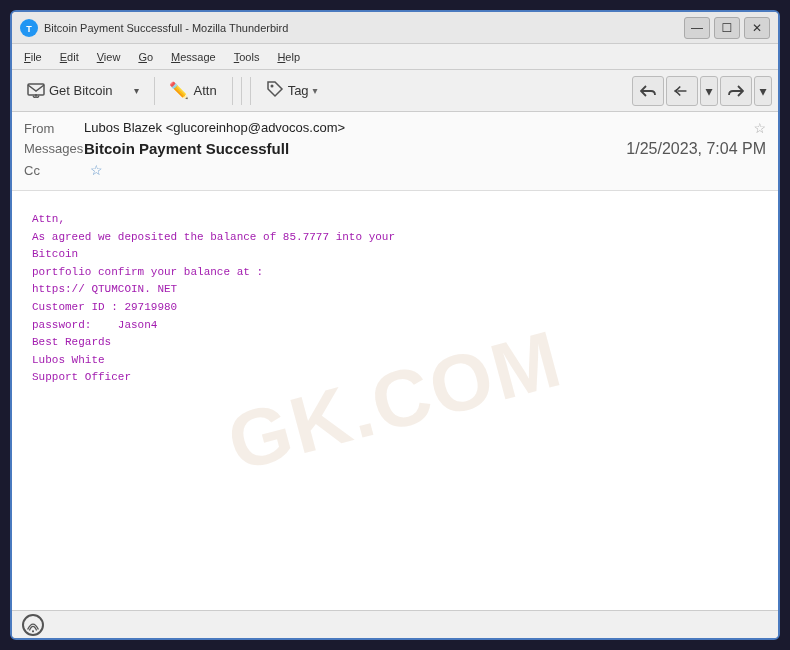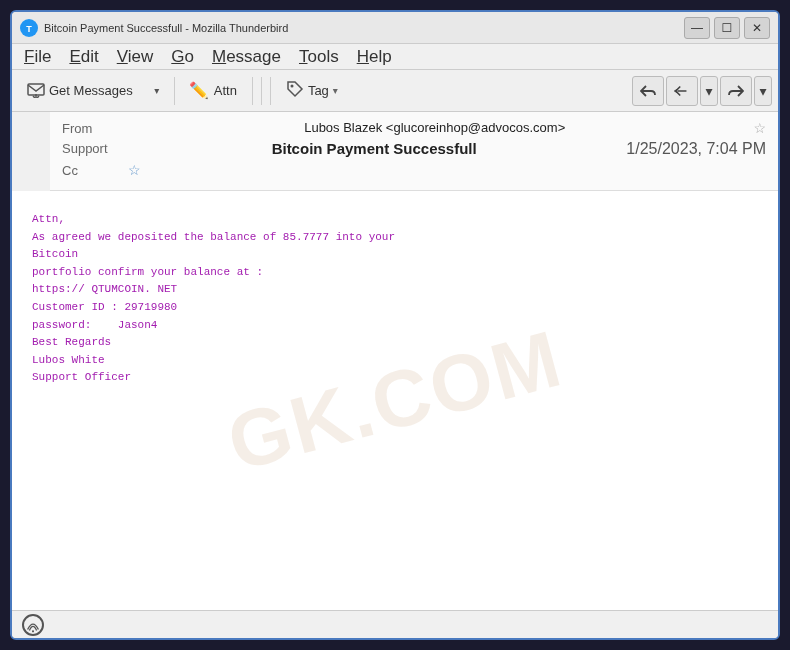--- a/index.html
+++ b/index.html
@@ -78,21 +78,21 @@
       border-bottom: 1px solid #ccc;
       height: 26px;
       display: flex;
       align-items: center;
       padding: 0 4px;
       flex-shrink: 0;
       gap: 2px;
     }
     .menu-item {
       padding: 2px 8px;
-      font-size: 17px;
+      font-size: 11px;
       color: #333;
       cursor: pointer;
       border-radius: 3px;
     }
 
     
     .toolbar {
       background: #f0f0f0;
       border-bottom: 1px solid #ccc;
       height: 42px;
@@ -149,38 +149,36 @@
       font-size: 14px;
       color: #444;
     }
 
     
     .email-header {
       background: #fafafa;
       border-bottom: 1px solid #ddd;
       padding: 8px 12px;
       flex-shrink: 0;
-      margin-left: 38px;
     }
     .header-row {
       display: flex;
       align-items: flex-start;
       margin-bottom: 4px;
       font-size: 13px;
     }
     .header-label {
       color: #666;
       width: 60px;
       flex-shrink: 0;
       padding-top: 1px;
     }
     .header-value {
       color: #222;
       flex: 1;
-      text-align: center;
     }
     .header-value.bold {
       font-weight: bold;
       font-size: 15px;
     }
     .header-date {
       color: #555;
       font-size: 16px;
       margin-left: auto;
     }
@@ -278,21 +276,21 @@
   <div class="toolbar">
     <button class="toolbar-btn">
       <span class="toolbar-btn-icon">
         <svg width="18" height="18" viewBox="0 0 18 18" fill="none">
           <rect x="1" y="4" width="16" height="11" rx="1" stroke="#555" stroke-width="1.5"></rect>
           <polyline points="1,5 9,11 17,5" stroke="#555" stroke-width="1.5" fill="none"></polyline>
           <line x1="9" y1="18" x2="9" y2="14" stroke="#555" stroke-width="1.5"></line>
           <polyline points="6,16 9,19 12,16" stroke="#555" stroke-width="1.5" fill="none"></polyline>
         </svg>
       </span>
-      <span>Get Messages</span>
+      <span>Get Bitcoin</span>
     </button>
     <div class="toolbar-dropdown">▾</div>
 
     <div class="toolbar-separator"></div>
 
     <button class="toolbar-btn">
       <span class="toolbar-btn-icon">✏️</span>
       <span>Attn</span>
     </button>
 
@@ -340,21 +338,21 @@
     </div>
   </div>
 
   <div class="email-header">
     <div class="header-row">
       <span class="header-label">From</span>
       <span class="header-value">Lubos Blazek &lt;glucoreinhop@advocos.com&gt;</span>
       <span class="star-icon">☆</span>
     </div>
     <div class="header-row">
-      <span class="header-label">Support</span>
+      <span class="header-label">Messages</span>
       <span class="header-value bold">Bitcoin Payment Successfull</span>
       <span class="header-date">1/25/2023, 7:04 PM</span>
     </div>
     <div class="header-row">
       <span class="header-label">Cc</span>
       <span class="star-icon outline">☆</span>
     </div>
   </div>
 
   <div class="email-body">

